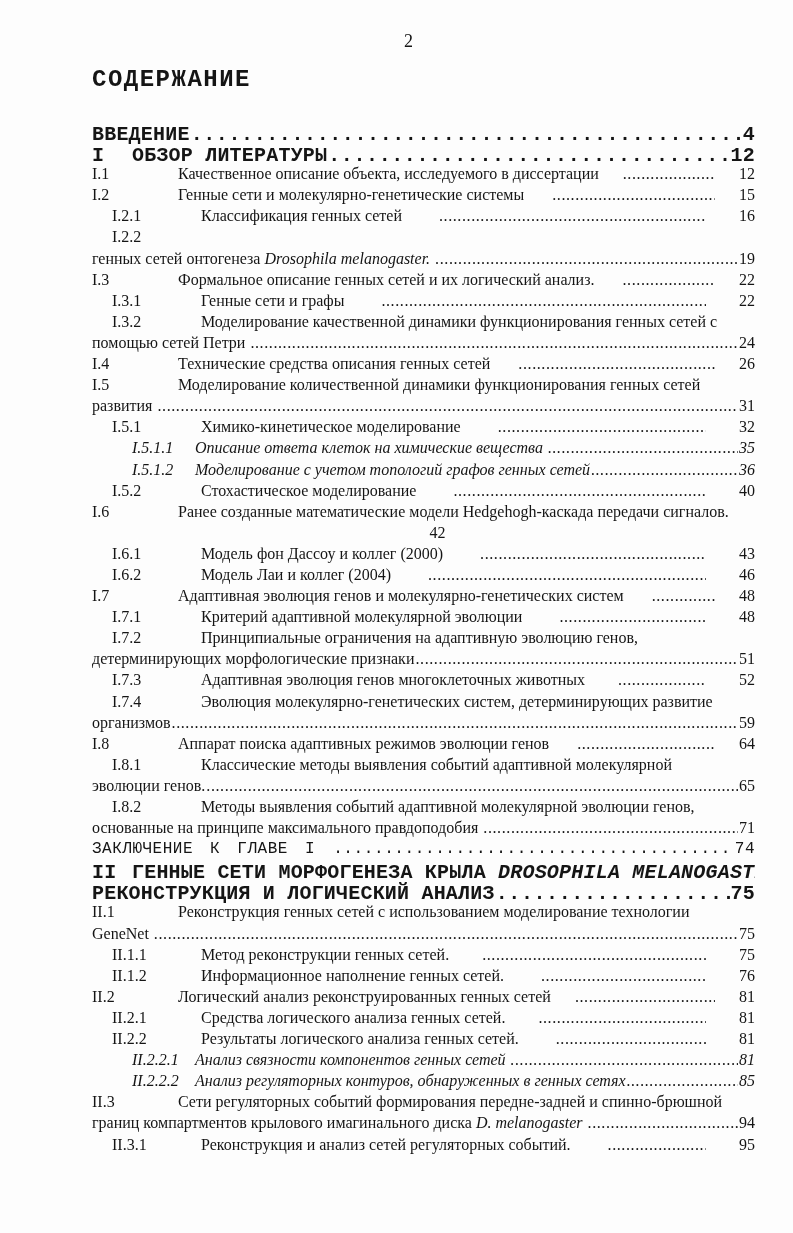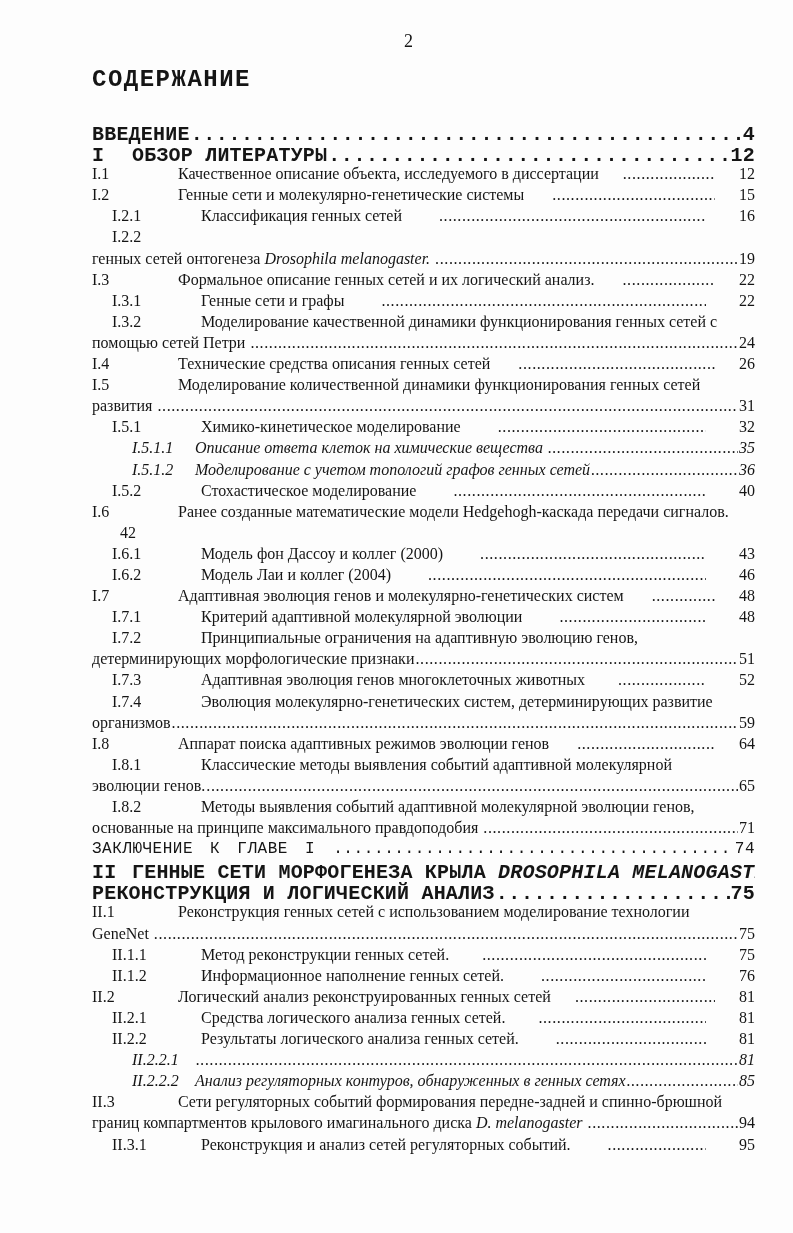--- a/index.html
+++ b/index.html
@@ -49,21 +49,21 @@
   
   .lv-0{padding-left:0;}
   .lv-0 .num{min-width:40px;}
   .lv-1{padding-left:0;gap:23px;}
   .lv-1 .num{min-width:63px;}
   .lv-2{padding-left:20px;gap:32px;}
   .lv-2 .num{min-width:57px;}
   .lv-3{padding-left:40px;}
   .lv-3 .num{min-width:63px;}
   .lv-cont{padding-left:0;}
-  .lv-cont42{padding-left:28px;}
+  .lv-cont42{padding-left:28px;justify-content:center;}
 </style>
 </head>
 <body>
 
 <div class="page">
   <div class="pagenum">2</div>
   <h1 class="title">СОДЕРЖАНИЕ</h1>
   <div class="toc" id="toc">
       <div class="row st-chapter lv-0">
         <span class="text"><span>ВВЕДЕНИЕ</span></span>
@@ -289,20 +289,21 @@
         <span class="page-ref">81</span>
       </div>
       <div class="row st-serif lv-2">
         <span class="num">II.2.2</span>
         <span class="text"><span>Результаты логического анализа генных сетей. </span></span>
         <span class="dots"></span>
         <span class="page-ref">81</span>
       </div>
       <div class="row st-italic lv-3">
         <span class="num">II.2.2.1</span>
+        <span class="text"><span>Анализ связности компонентов генных сетей </span></span>
         <span class="dots"></span>
         <span class="page-ref">81</span>
       </div>
       <div class="row st-italic lv-3">
         <span class="num">II.2.2.2</span>
         <span class="text"><span>Анализ регуляторных контуров, обнаруженных в генных сетях</span></span>
         <span class="dots"></span>
         <span class="page-ref">85</span>
       </div>
       <div class="row st-serif lv-1">

